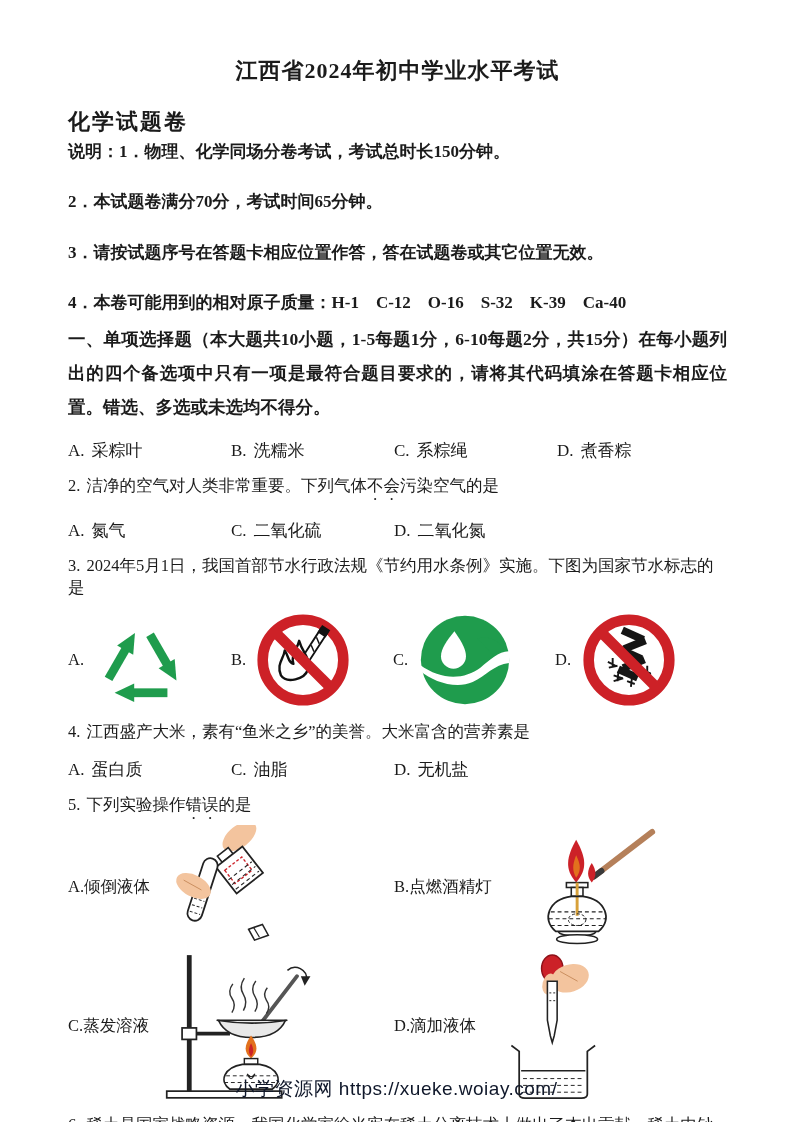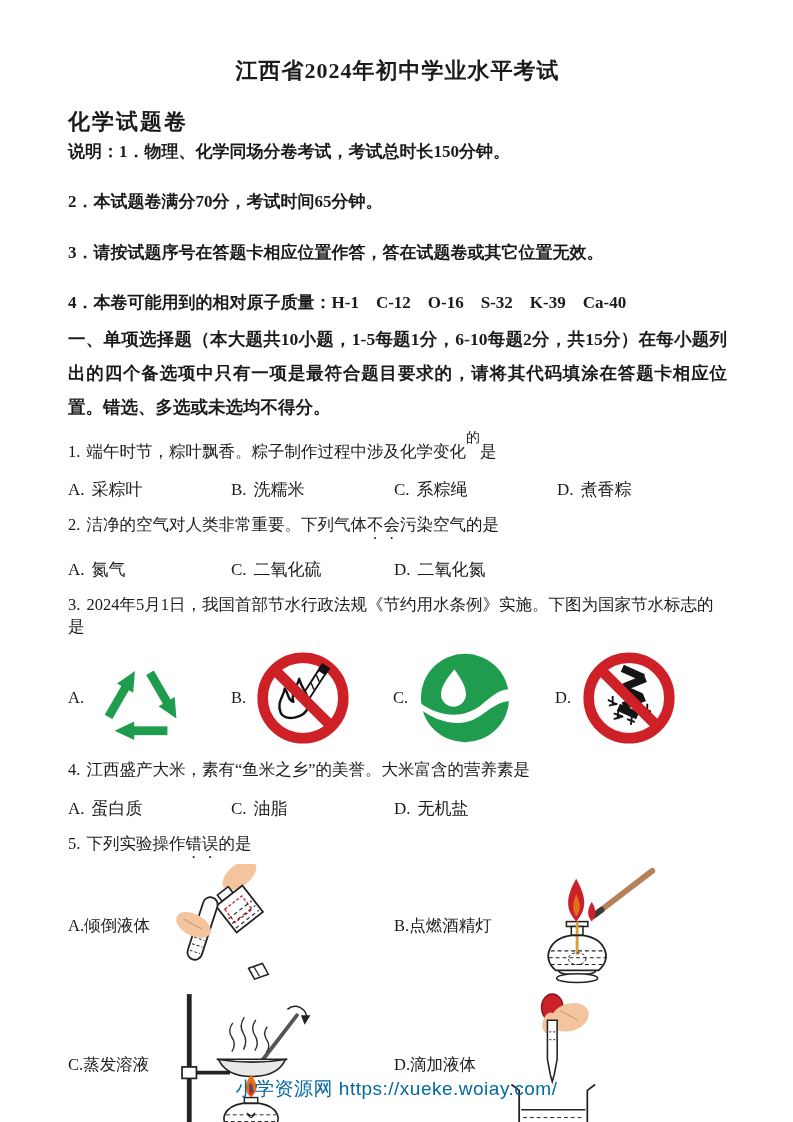--- a/index.html
+++ b/index.html
@@ -23,41 +23,40 @@
   .emph {
     -webkit-text-emphasis:filled dot; -webkit-text-emphasis-position:under right;
     text-emphasis:filled dot; text-emphasis-position:under right;
   }
   .iconrow { display:grid; grid-template-columns:163px 162px 162px 1fr; margin-top:12px; align-items:center; }
   .iconcell{ display:flex; align-items:center; gap:9px; font-size:16.5px; }
   .figrow  { display:grid; grid-template-columns:326px 1fr; margin-top:2px; }
   .figcell { display:flex; align-items:center; gap:12px; font-size:16.5px; }
   .footer  {
     position:absolute; left:0; right:0; bottom:20px; text-align:center;
-    font-family:"Liberation Sans", sans-serif; font-size:19px; color:#0369a1; letter-spacing:0.5px;
+    font-family:"Liberation Sans", sans-serif; font-size:19px; color:#0f172a; letter-spacing:0.5px;
   }
   svg { display:block; }
 </style>
 </head>
 <body>
 
 <div class="page">
   <div class="content">
 
     <h1 class="title">江西省2024年初中学业水平考试</h1>
     <h2 class="subtitle">化学试题卷</h2>
 
     <p class="note note-first">说明：1．物理、化学同场分卷考试，考试总时长150分钟。</p>
     <p class="note">2．本试题卷满分70分，考试时间65分钟。</p>
     <p class="note">3．请按试题序号在答题卡相应位置作答，答在试题卷或其它位置无效。</p>
     <p class="note">4．本卷可能用到的相对原子质量：H-1　C-12　O-16　S-32　K-39　Ca-40</p>
 
     <p class="section">一、单项选择题（本大题共10小题，1-5每题1分，6-10每题2分，共15分）在每小题列出的四个备选项中只有一项是最符合题目要求的，请将其代码填涂在答题卡相应位置。错选、多选或未选均不得分。</p>
 
-    <p class="q"><span class="qnum">1.</span><span>端午时节，粽叶飘香。粽子制作过程中涉及化学变化</span><sup class="raise">的</sup><span>是</span></p>
     <div class="opts">
       <span class="opt"><span class="lab">A.</span><span>采粽叶</span></span>
       <span class="opt"><span class="lab">B.</span><span>洗糯米</span></span>
       <span class="opt"><span class="lab">C.</span><span>系粽绳</span></span>
       <span class="opt"><span class="lab">D.</span><span>煮香粽</span></span>
     </div>
 
     <p class="q"><span class="qnum">2.</span><span>洁净的空气对人类非常重要。下列气体</span><span class="emph">不会</span><span>污染空气的是</span></p>
     <div class="opts">
       <span class="opt"><span class="lab">A.</span><span>氮气</span></span>

